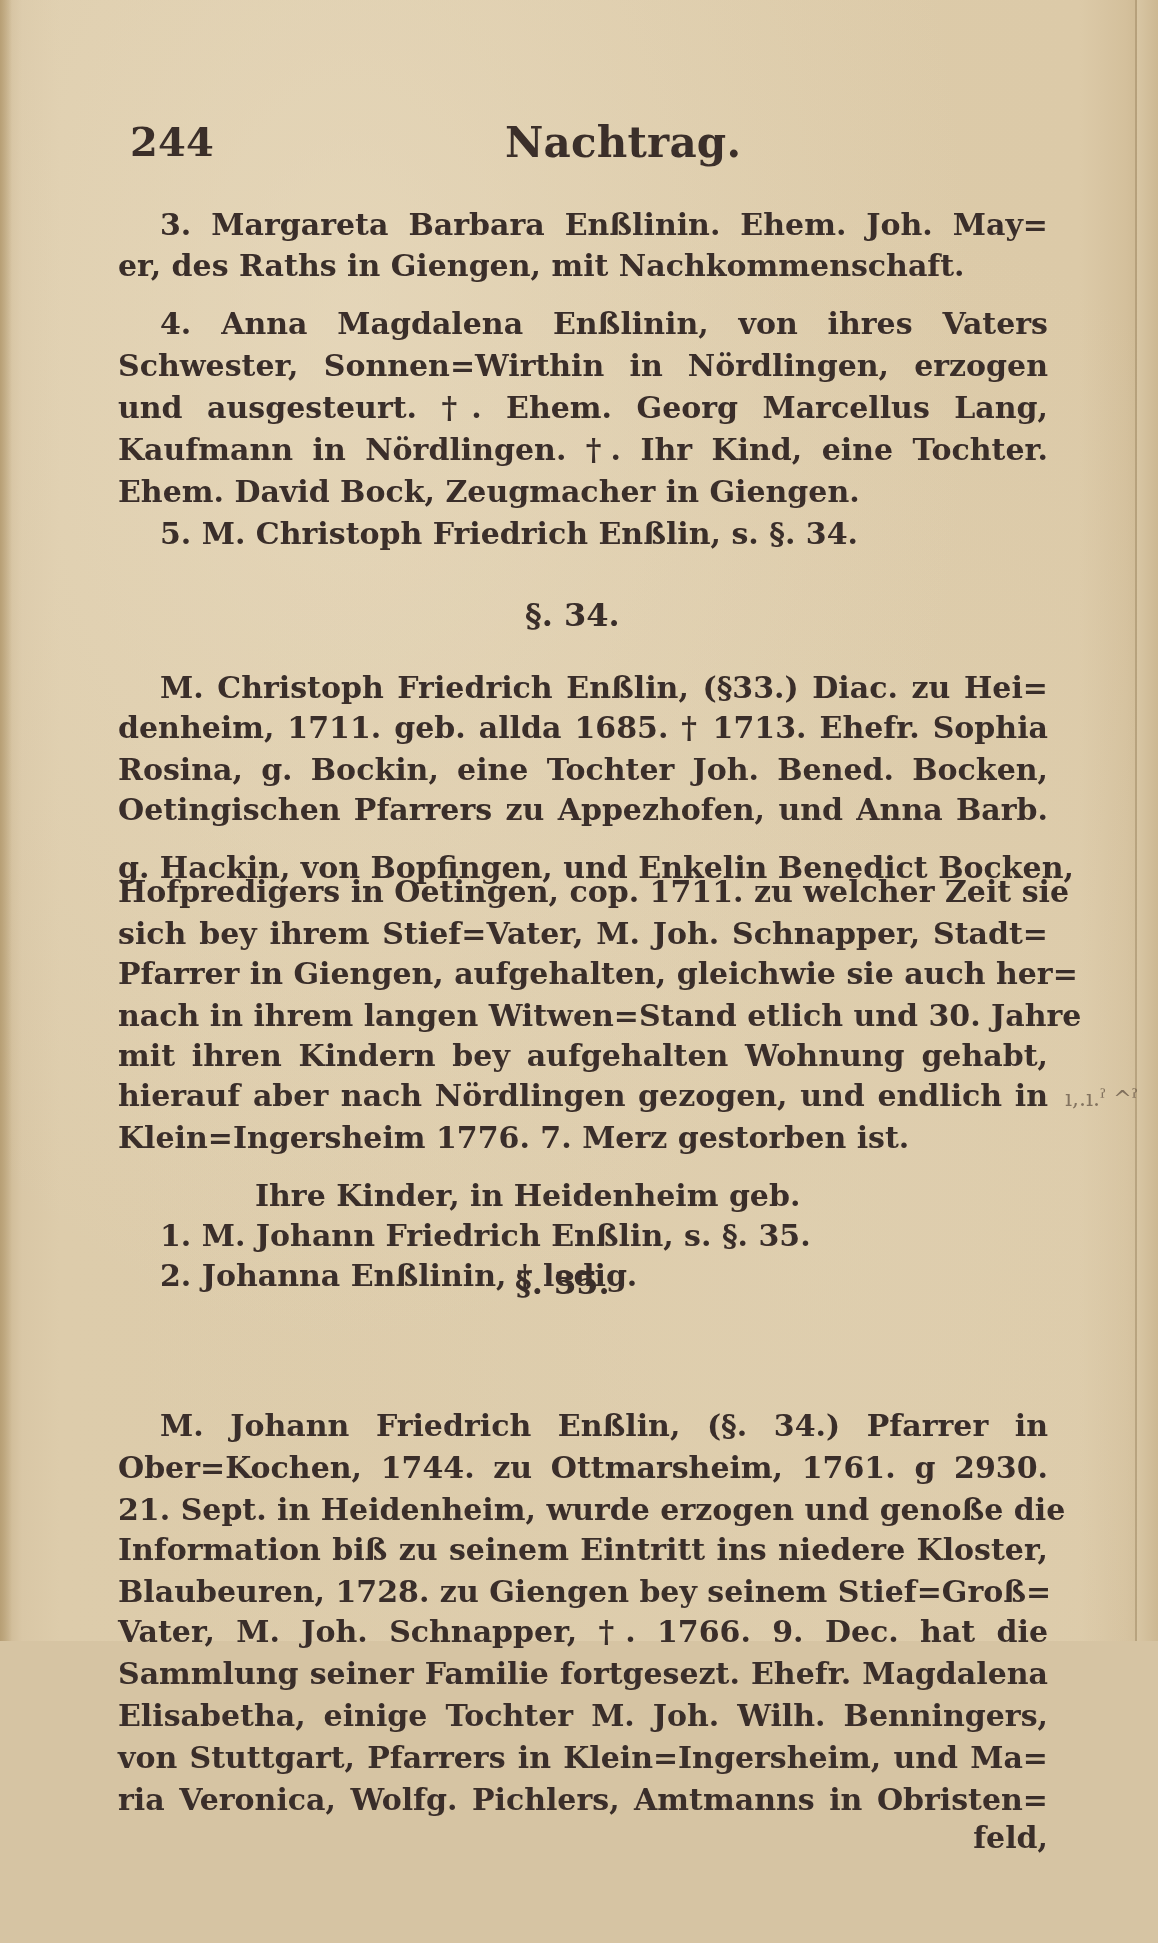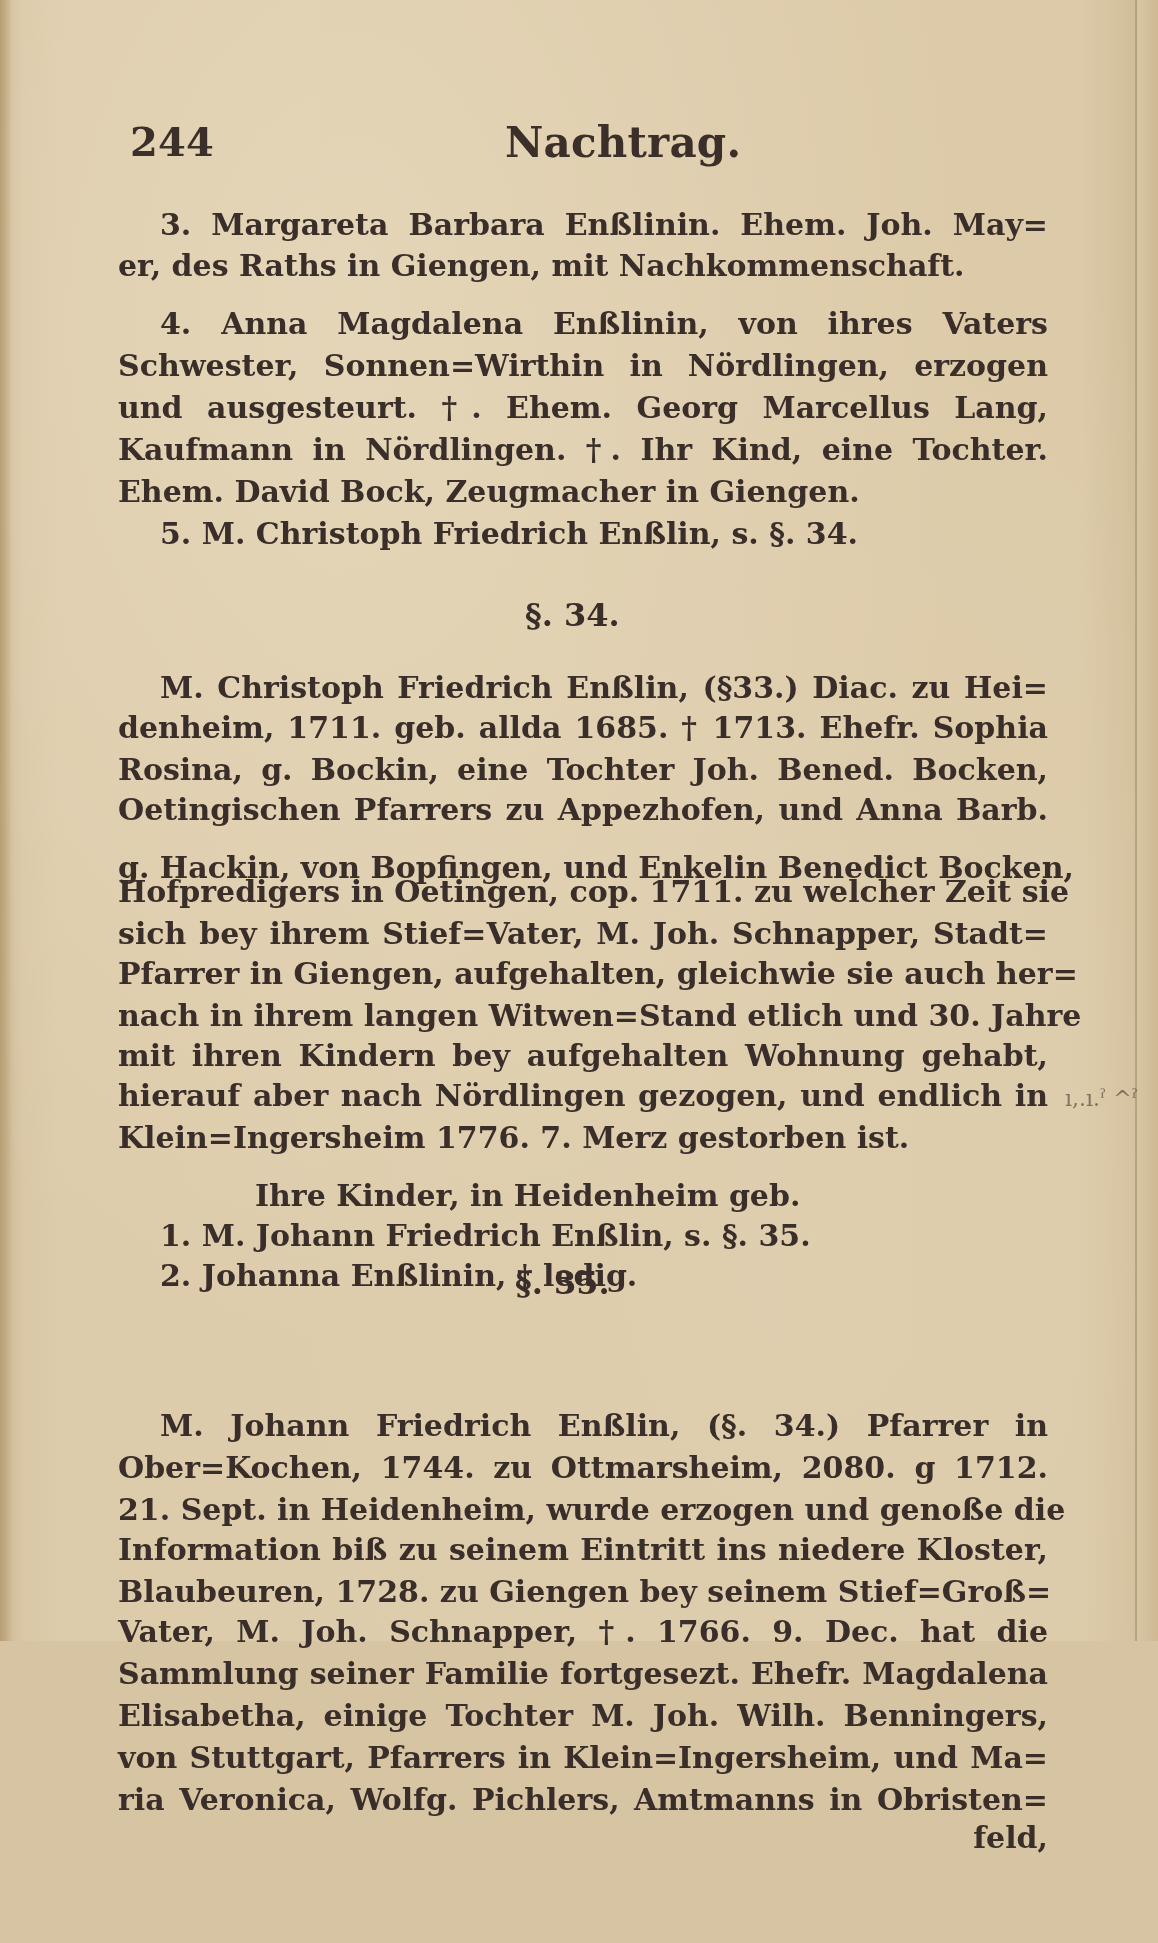--- a/index.html
+++ b/index.html
@@ -123,21 +123,21 @@
   <div class="line" style="top:1076px">hierauf aber nach Nördlingen gezogen, und endlich in</div>
   <div class="line last" style="top:1118px">Klein=Ingersheim 1776. 7. Merz gestorben ist.</div>
 
   <div class="line indent2 last" style="top:1176px">Ihre Kinder, in Heidenheim geb.</div>
   <div class="line indent last" style="top:1216px">1. M. Johann Friedrich Enßlin, s. §. 35.</div>
   <div class="line indent last" style="top:1256px">2. Johanna Enßlinin, † ledig.</div>
 
   <div class="section-heading" style="left:515px; top:1264px">§. 35.</div>
 
   <div class="line indent" style="top:1406px">M. Johann Friedrich Enßlin, (§. 34.) Pfarrer in</div>
-  <div class="line" style="top:1448px">Ober=Kochen, 1744. zu Ottmarsheim, 2080. g 1712.</div>
+  <div class="line" style="top:1448px">Ober=Kochen, 1744. zu Ottmarsheim, 1761. g 2930.</div>
   <div class="line" style="top:1490px">21. Sept. in Heidenheim, wurde erzogen und genoße die</div>
   <div class="line" style="top:1530px">Information biß zu seinem Eintritt ins niedere Kloster,</div>
   <div class="line" style="top:1572px">Blaubeuren, 1728. zu Giengen bey seinem Stief=Groß=</div>
   <div class="line" style="top:1612px">Vater, M. Joh. Schnapper, †. 1766. 9. Dec. hat die</div>
   <div class="line" style="top:1654px">Sammlung seiner Familie fortgesezt. Ehefr. Magdalena</div>
   <div class="line" style="top:1696px">Elisabetha, einige Tochter M. Joh. Wilh. Benningers,</div>
   <div class="line" style="top:1738px">von Stuttgart, Pfarrers in Klein=Ingersheim, und Ma=</div>
   <div class="line" style="top:1780px">ria Veronica, Wolfg. Pichlers, Amtmanns in Obristen=</div>
   <div class="line right" style="top:1818px">feld,</div>
 

